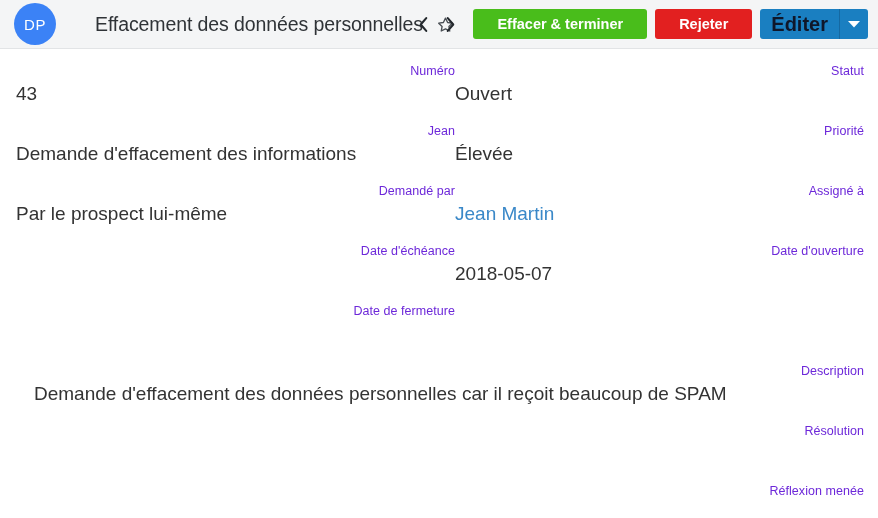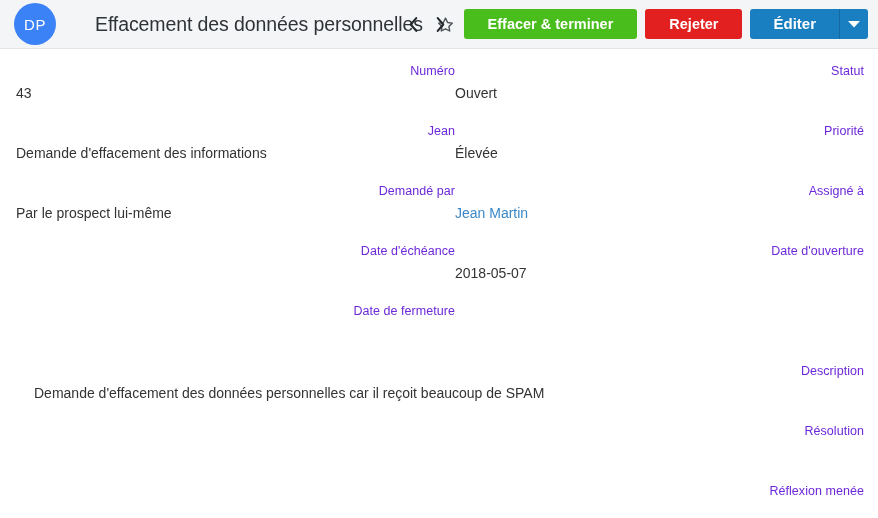--- a/index.html
+++ b/index.html
@@ -104,24 +104,24 @@
   .btn-red    { background: #e22020; }
 
   .split-btn {
     display: flex;
     align-items: stretch;
     border-radius: 3px;
     overflow: hidden;
   }
   .split-main {
     background: #1a7fc1;
-    color: #ffffff;
-    font-size: 15px;
+    color: #0f172a;
+    font-size: 20px;
     font-weight: bold;
-    padding: 0 23px;
+    padding: 0 11px;
     height: 30px;
     line-height: 30px;
     cursor: pointer;
     border: none;
     font-family: inherit;
   }
   .split-caret {
     background: #1a7fc1;
     width: 29px;
     height: 30px;
@@ -150,21 +150,21 @@
   .field.full { grid-column: 1 / span 2; margin-left: 18px; }
   .field-label {
     font-size: 12.5px;
     color: #6d28d9;
     line-height: 16px;
     margin-bottom: 5px;
     letter-spacing: 0.05px;
     text-align: right;
   }
   .field-value {
-    font-size: 14px;
+    font-size: 19px;
     color: #333333;
     line-height: 19px;
     min-height: 19px;
     white-space: nowrap;
   }
   .field-value.link {
     color: #3a88c8;
     cursor: pointer;
   }
   .field-value.empty { min-height: 19px; }

